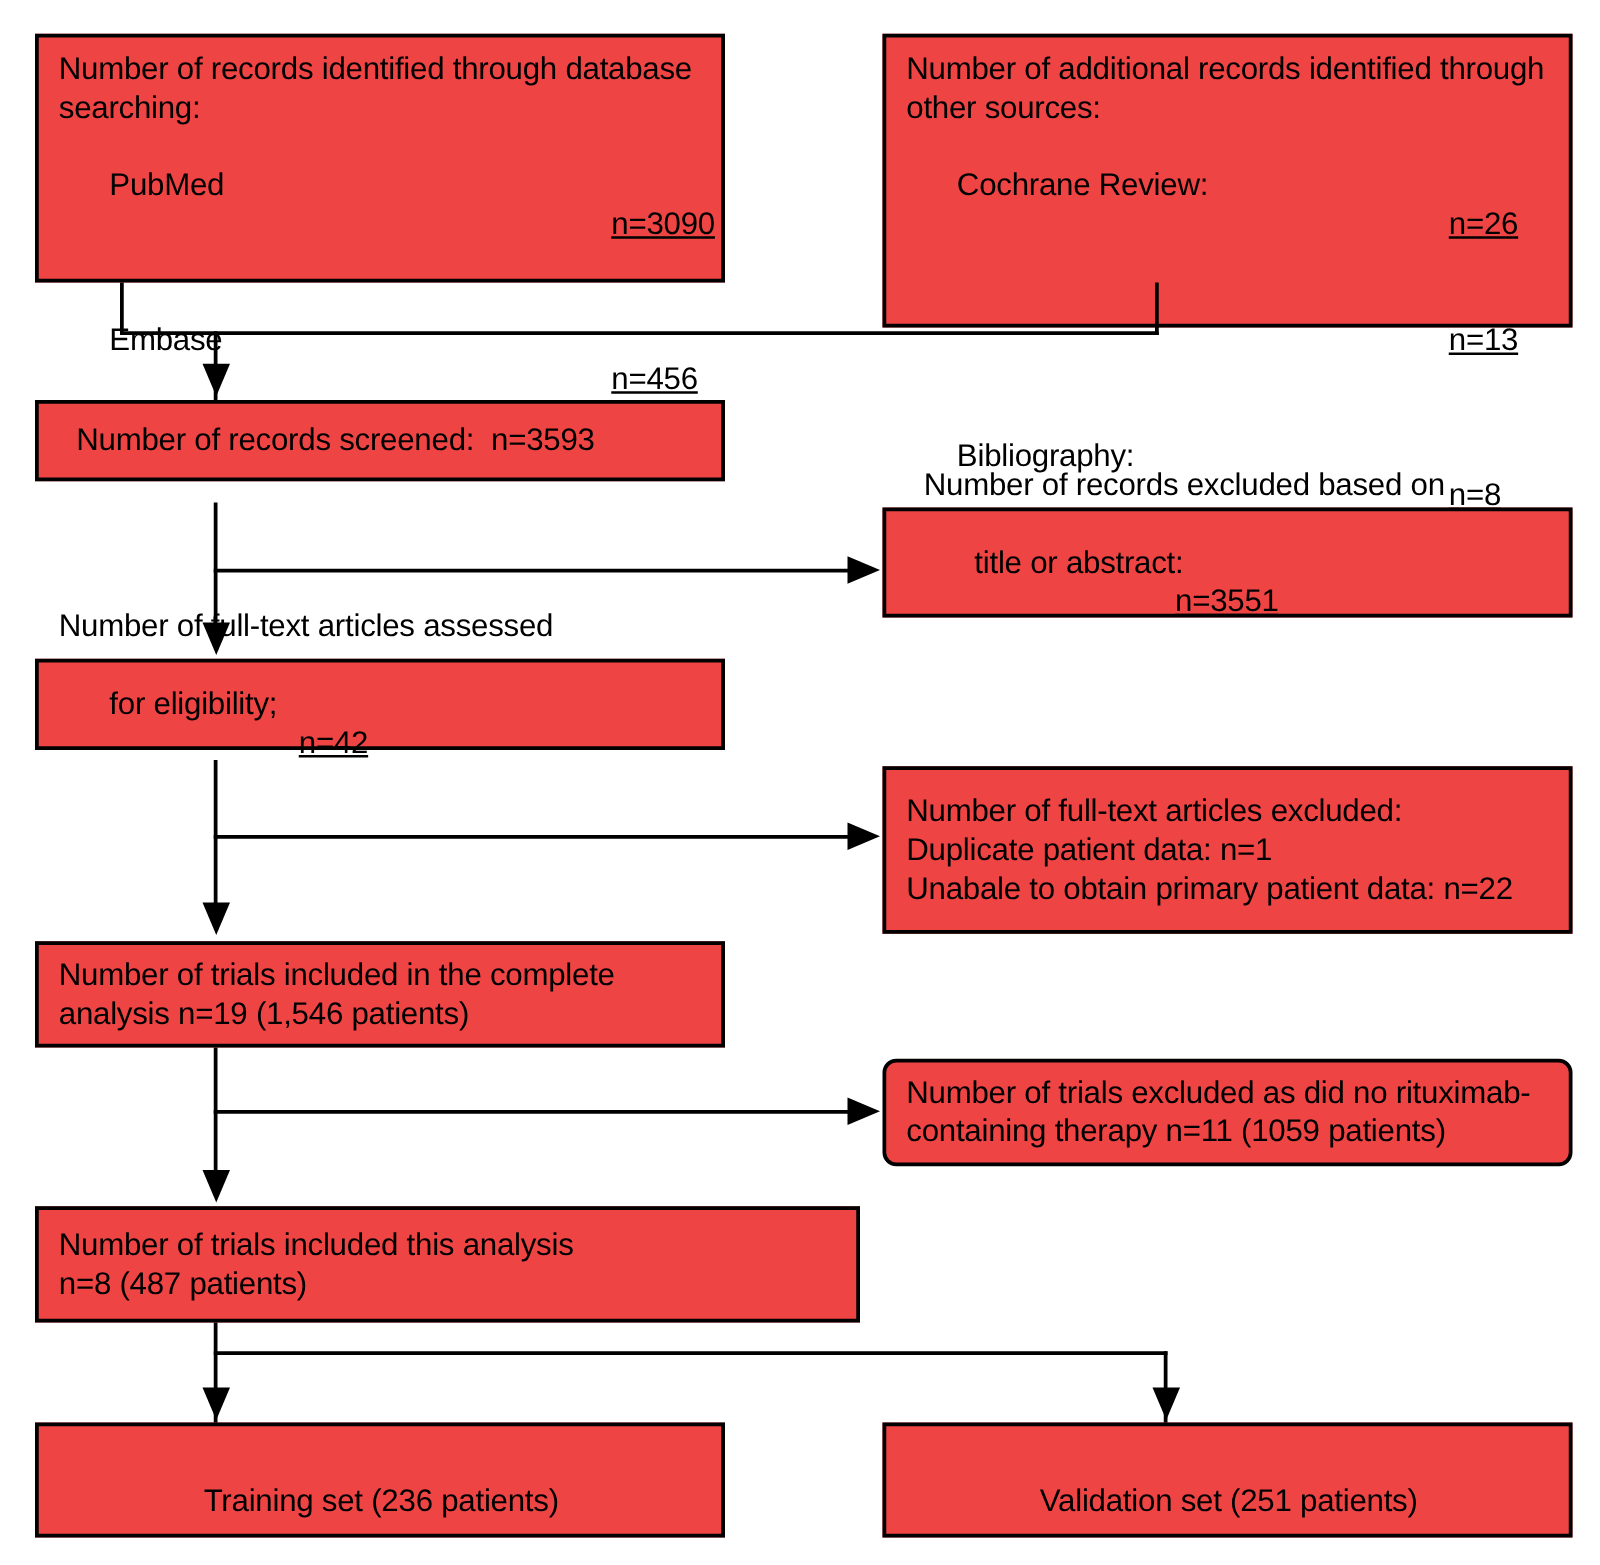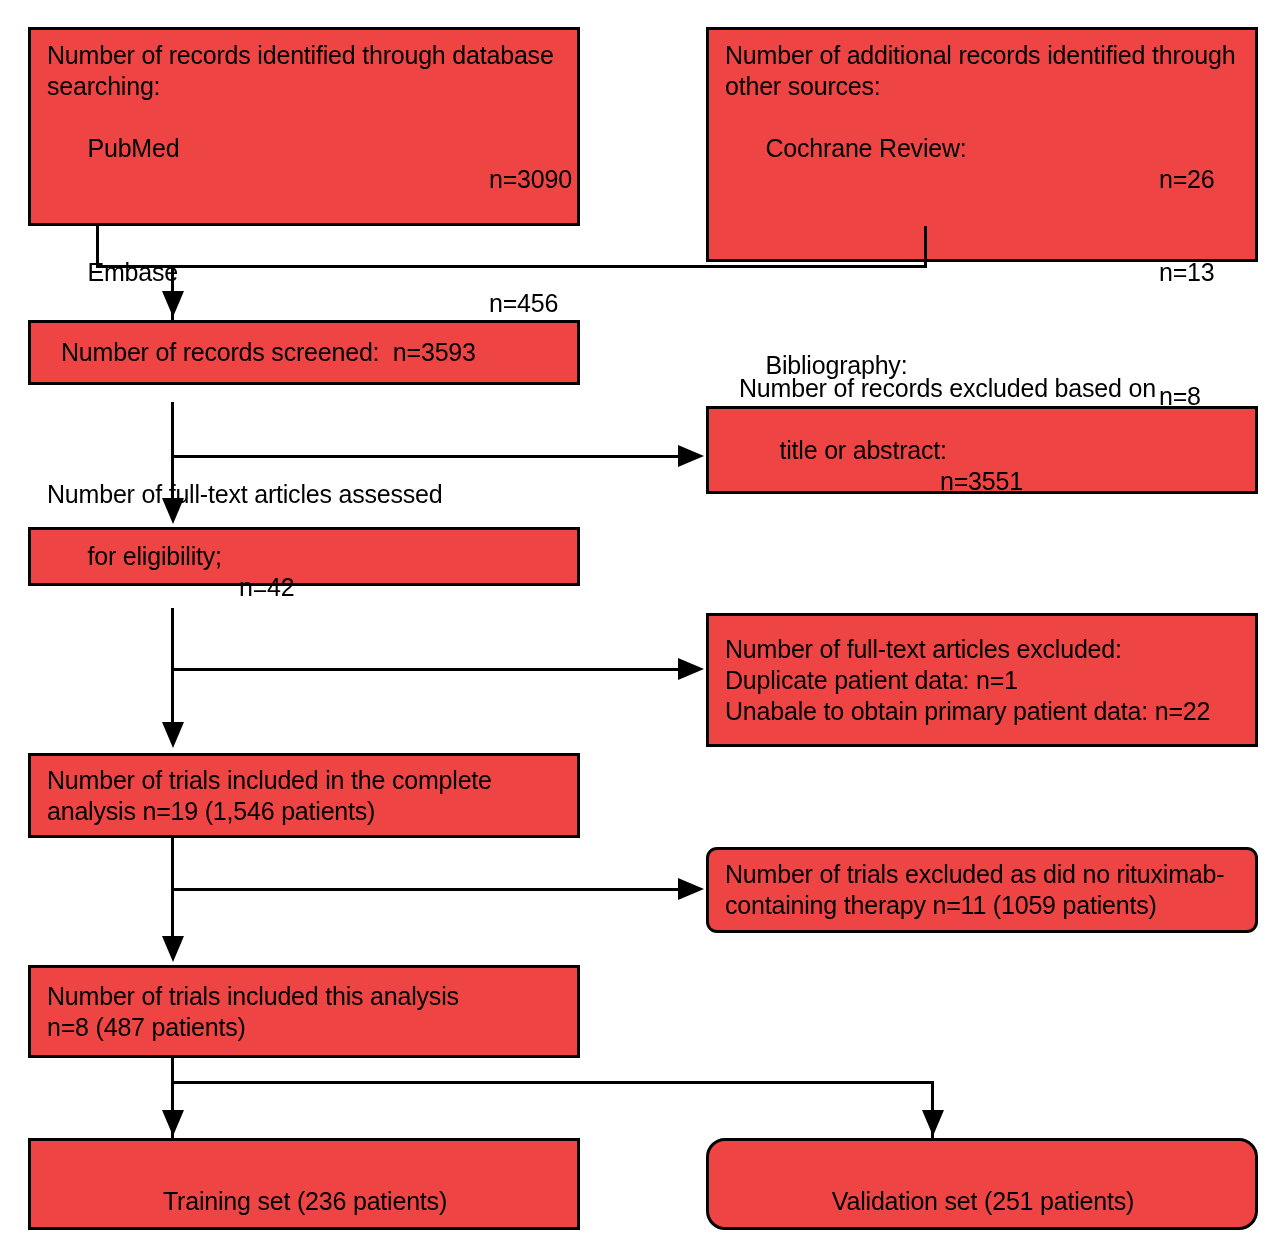--- a/index.html
+++ b/index.html
@@ -31,20 +31,21 @@
     display: block;
     position: relative;
     font-size: 25px;
     line-height: 31px;
     white-space: pre;
     letter-spacing: -0.2px;
   }
   .box .line .num {
     position: absolute;
     white-space: pre;
+    text-decoration: underline;
   }
   .box.centered {
     display: flex;
     align-items: flex-end;
     justify-content: center;
   }
   .box.centered .line { text-align: center; }
   .box.vcenter {
     display: flex;
     flex-direction: column;
@@ -129,21 +130,21 @@
   <div class="arrow-down" style="left:162px; top:498px;"></div>
 
   <div class="box vcenter" style="left:706px; top:406px; width:552px; height:88px;">
     <span class="line" style="padding-left:14px;">Number of records excluded based on</span>
     <span class="line" style="padding-left:14px;">
       <span>title or abstract:</span>
       <span class="num" style="left:215px;">n=3551</span>
     </span>
   </div>
 
-  <div class="box vcenter" style="left:28px; top:527px; width:552px; height:59px;">
+  <div class="box vcenter" style="left:28px; top:527px; width:552px; height:73px;">
     <span class="line">Number of full-text articles assessed</span>
     <span class="line">
       <span>for eligibility;</span>
       <span class="num" style="left:192px;">n=42</span>
     </span>
   </div>
 
   <div class="vline" style="left:171px; top:608px; height:117px;"></div>
   <div class="hline" style="left:171px; top:668px; width:510px;"></div>
   <div class="arrow-right" style="left:678px; top:658px;"></div>
@@ -163,32 +164,32 @@
   <div class="vline" style="left:171px; top:838px; height:102px;"></div>
   <div class="hline" style="left:171px; top:888px; width:510px;"></div>
   <div class="arrow-right" style="left:678px; top:878px;"></div>
   <div class="arrow-down" style="left:162px; top:936px;"></div>
 
   <div class="box vcenter" style="left:706px; top:847px; width:552px; height:86px;border-radius:11px;">
     <span class="line">Number of trials excluded as did no rituximab-</span>
     <span class="line">containing therapy n=11 (1059 patients)</span>
   </div>
 
-  <div class="box vcenter" style="left:28px; top:965px; width:552px; height:93px;">
+  <div class="box vcenter" style="left:28px; top:965px; width:660px; height:93px;">
     <span class="line">Number of trials included this analysis</span>
     <span class="line">n=8 (487 patients)</span>
   </div>
 
   <div class="vline" style="left:171px; top:1058px; height:82px;"></div>
   <div class="hline" style="left:171px; top:1081px; width:763px;"></div>
   <div class="vline" style="left:931px; top:1081px; height:59px;"></div>
   <div class="arrow-down" style="left:162px; top:1110px;"></div>
   <div class="arrow-down" style="left:922px; top:1110px;"></div>
 
   <div class="box centered" style="left:28px; top:1138px; width:552px; height:92px;">
     <span class="line">Training set (236 patients)</span>
   </div>
 
-  <div class="box centered" style="left:706px; top:1138px; width:552px; height:92px;border-radius:19px;">
+  <div class="box centered" style="left:706px; top:1138px; width:552px; height:92px;">
     <span class="line">Validation set (251 patients)</span>
   </div>
 
 </div>
 
 </body></html>

